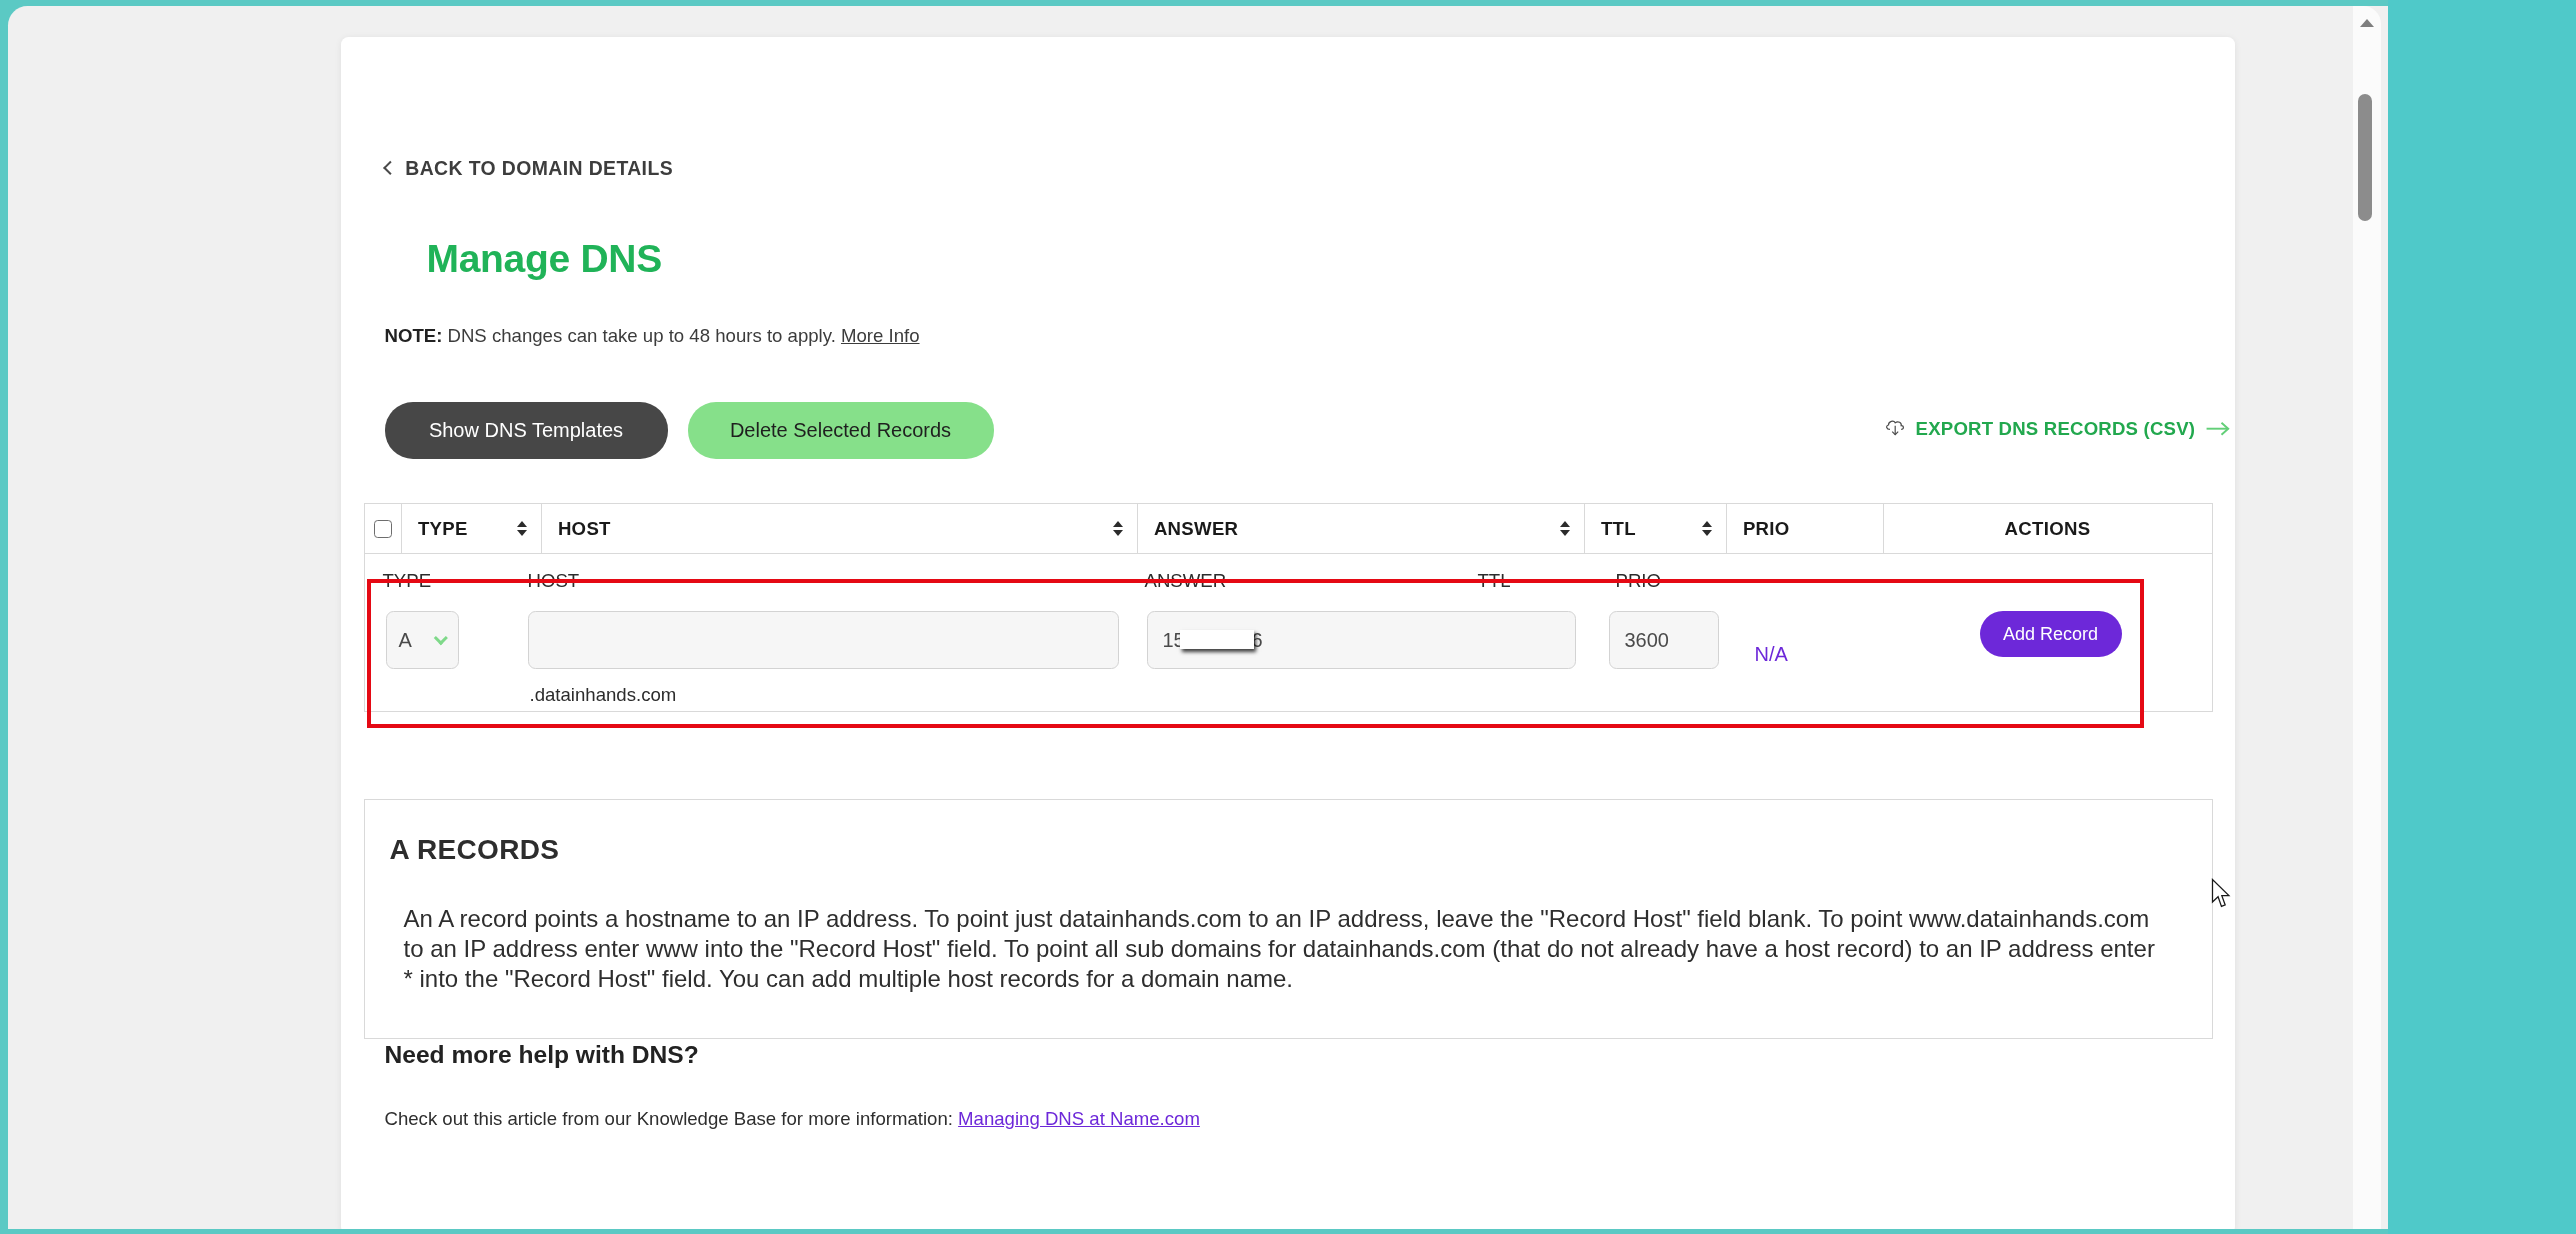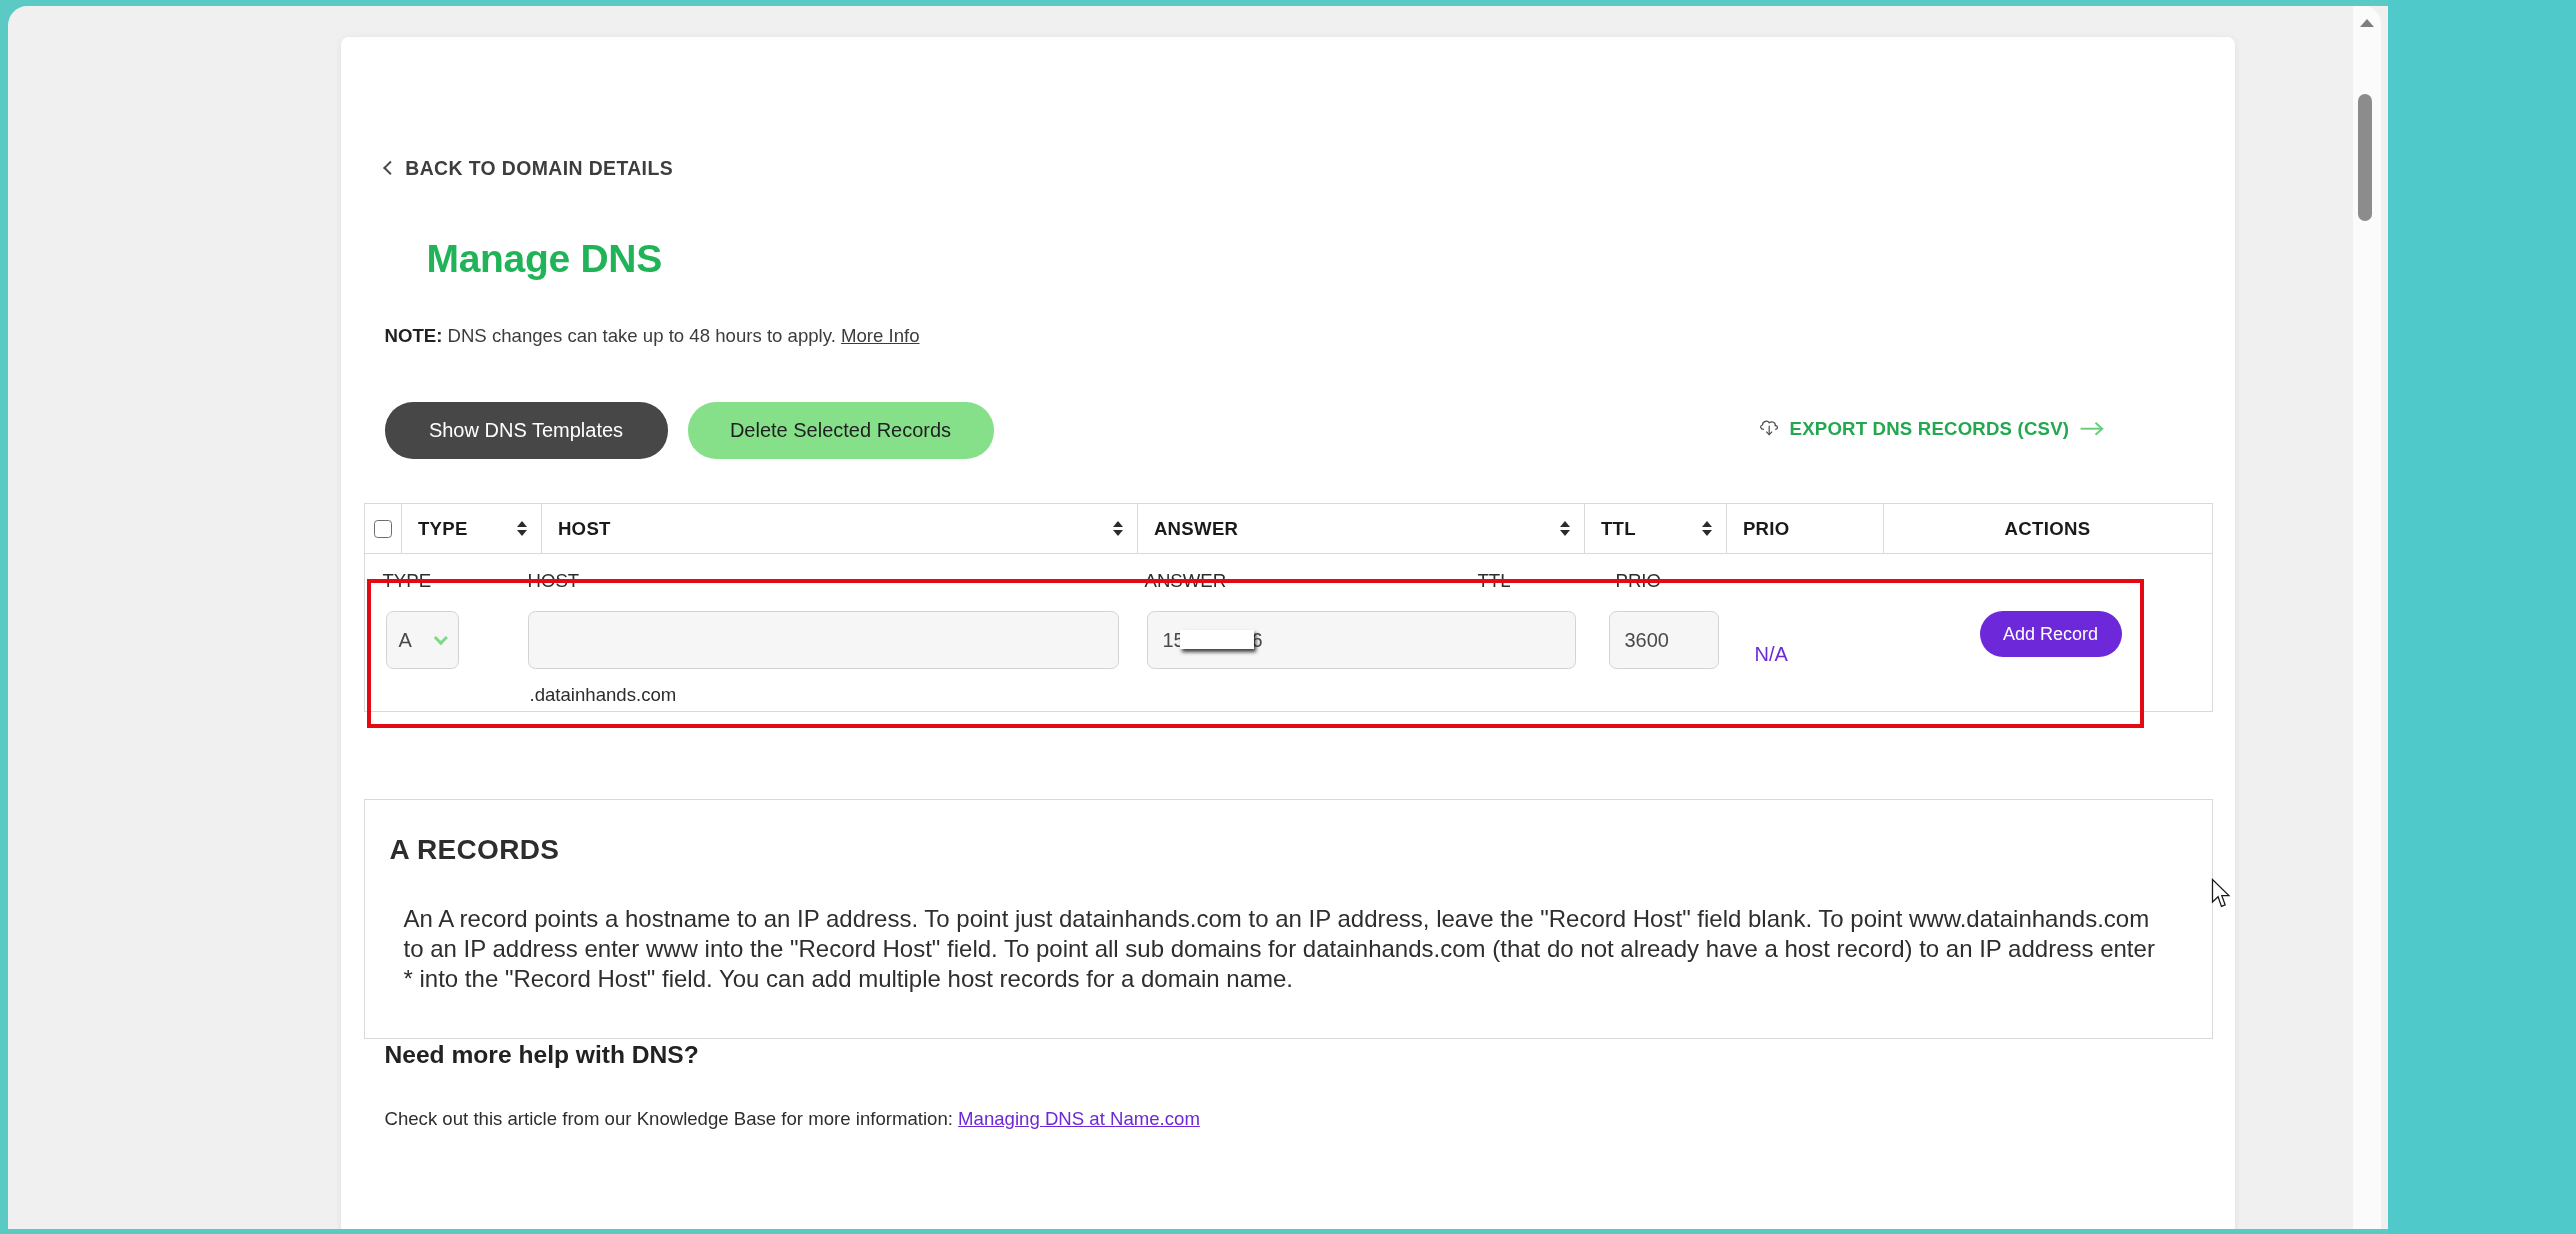--- a/index.html
+++ b/index.html
@@ -138,21 +138,21 @@
     color: #1f1f1f;
     font-size: 20px;
     border: none;
     cursor: pointer;
     font-family: "Liberation Sans", sans-serif;
   }
 
   
   #export-link {
     position: absolute;
-    left: 1750px; top: 412px;
+    left: 1876px; top: 412px;
     display: flex;
     align-items: center;
     gap: 9.7px;
     cursor: pointer;
   }
   #export-cloud-icon { display: block; }
   #export-label {
     font-size: 18.6px;
     font-weight: bold;
     color: #22a84e;

